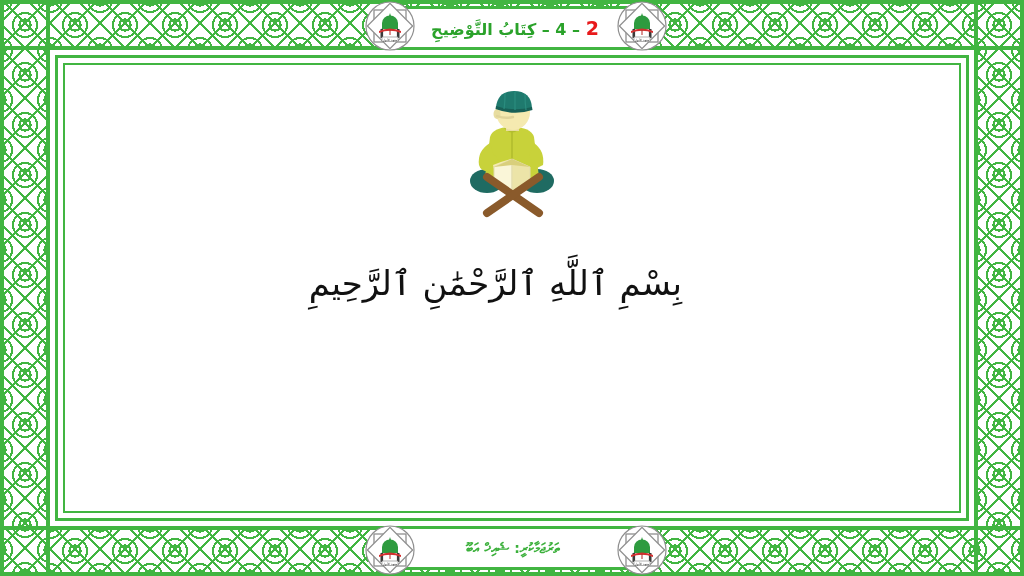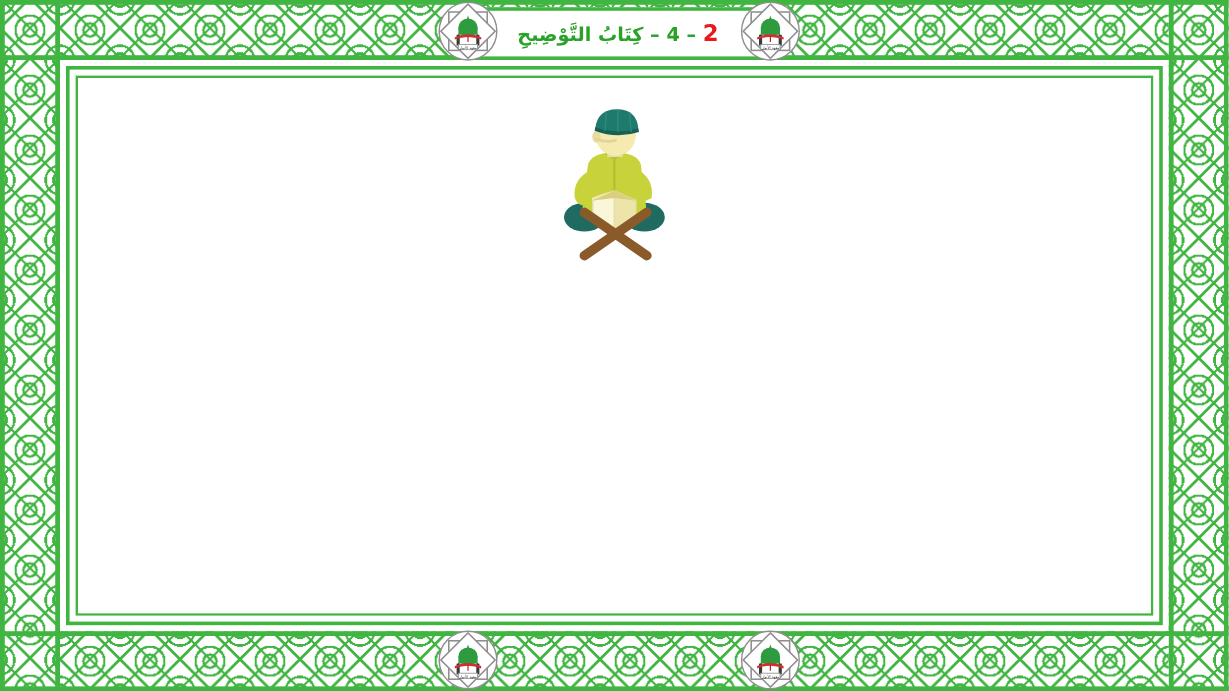--- a/index.html
+++ b/index.html
@@ -217,33 +217,39 @@
         <path d="M37 78 L55 70 L55 104 L37 96 Z" fill="#faf6d8" stroke="#e3dcae" stroke-width="1"></path>
         <path d="M73 78 L55 70 L55 104 L73 96 Z" fill="#ece4a8" stroke="#e3dcae" stroke-width="1"></path>
         <path d="M37 78 L55 70 L73 78 L55 76 Z" fill="#d9cf7c"></path>
 
         <path d="M30 88 L82 124" stroke="#8a5a2b" stroke-width="8" stroke-linecap="round"></path>
         <path d="M82 88 L30 124" stroke="#8a5a2b" stroke-width="8" stroke-linecap="round"></path>
         <path d="M28 100 L84 100" stroke="#9a6533" stroke-width="5" stroke-linecap="round" opacity="0"></path>
       </svg>
     </div>
 
+    <div class="bismillah">
+      <div class="bismillah-text">بِسْمِ ٱللَّهِ ٱلرَّحْمَٰنِ ٱلرَّحِيمِ</div>
+    </div>
 
   </div>
 
   <div class="plaque plaque-header">
     <div class="header-title">
       <span class="num-red">2</span>
       <span class="dash">–</span>
       <span>4</span>
       <span class="dash">–</span>
       <span>كِتَابُ التَّوْضِيحِ</span>
     </div>
   </div>
 
+  <div class="plaque plaque-footer">
+    <div class="footer-title">ތަރުޖަމާކުރީ: ޝެއިޚް އަބޫ</div>
+  </div>
 
   <div class="emblem emblem-h-left">
     <svg viewBox="0 0 52 52" width="52" height="52" xmlns="http://www.w3.org/2000/svg">
       <circle cx="26" cy="26" r="24" fill="#ffffff" stroke="#8f8f8f" stroke-width="1.2"></circle>
       <g transform="translate(26,26)">
         <rect x="-16" y="-16" width="32" height="32" fill="#ffffff" stroke="#8f8f8f" stroke-width="1.3"></rect>
         <rect x="-16" y="-16" width="32" height="32" fill="#ffffff" stroke="#8f8f8f" stroke-width="1.3" transform="rotate(45)"></rect>
       </g>
       <ellipse cx="26" cy="23" rx="8" ry="7.5" fill="#2e9b3f"></ellipse>
       <rect x="18" y="23" width="16" height="6" fill="#2e9b3f"></rect>

